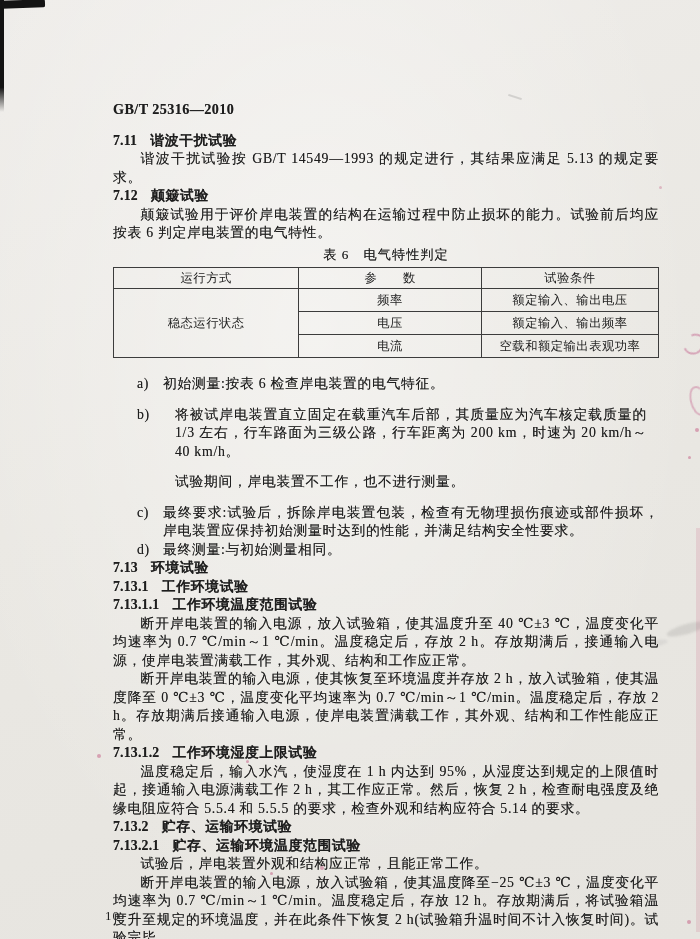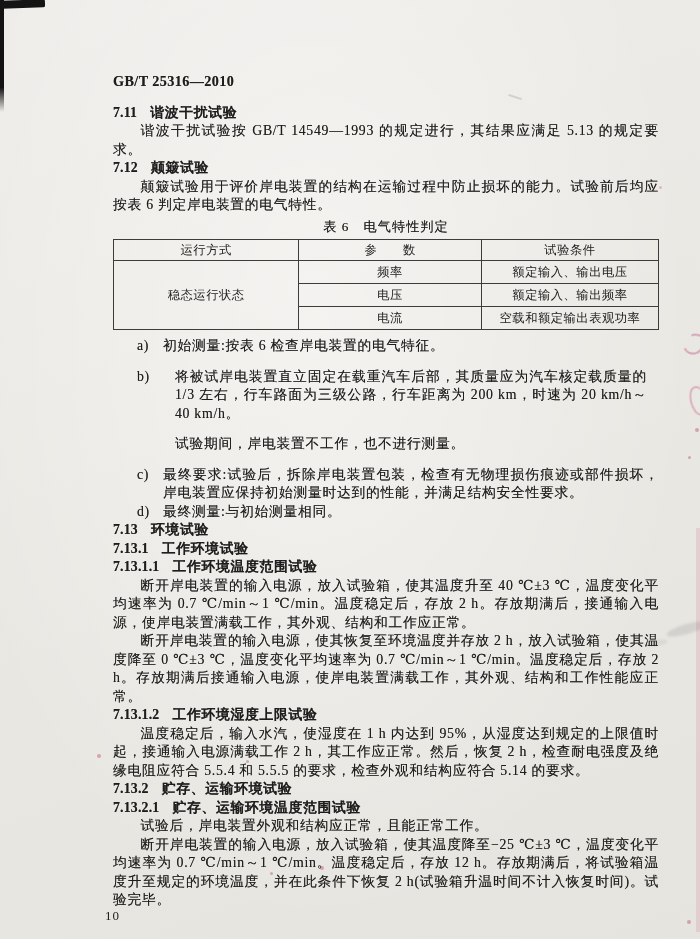--- a/index.html
+++ b/index.html
@@ -11,26 +11,26 @@
       linear-gradient(160deg,#efedea 0%,#eae8e3 45%,#e6e4df 100%);
     font-family:"Liberation Serif","DejaVu Serif",serif;
     color:#1d1d1d;
   }
   .content{
     position:absolute;left:113px;top:72px;width:546px;
     font-size:13.8px;line-height:18.5px;letter-spacing:.7px;
     text-align:justify;
     text-shadow:0 0 .35px rgba(20,20,20,.55);
   }
-  .doc-header{font-weight:bold;font-size:14.2px;letter-spacing:.4px;margin-bottom:13px;}
+  .doc-header{font-weight:bold;font-size:14.2px;letter-spacing:.4px;margin-bottom:13px;margin-top:28px;}
   .sec-heading{font-weight:bold;}
   .sec-heading .num{margin-right:13px;letter-spacing:.2px;}
   .para{text-indent:2em;margin:0;}
   .tbl-caption{text-align:center;font-weight:normal;font-size:13.2px;margin:3px 0 3px;letter-spacing:1px;}
-  table.t6{width:100%;border-collapse:collapse;font-size:12.3px;line-height:14px;letter-spacing:.5px;text-shadow:none;margin:0 0 7px;}
+  table.t6{width:100%;border-collapse:collapse;font-size:12.3px;line-height:14px;letter-spacing:.5px;text-shadow:none;margin:0 0 17px;}
   table.t6 th,table.t6 td{border:1px solid #3c3c3c;text-align:center;font-weight:normal;padding:0 4px;}
   table.t6 th{height:20px;}
   table.t6 td{height:22px;}
   col.c1{width:34%;}col.c2{width:33.5%;}col.c3{width:32.5%;}
   .list{margin:0;padding:0 0 0 50px;}
   .list-item{position:relative;margin:0;}
   .list-item .lbl{position:absolute;left:-26px;top:0;}
   .subpara{margin:12px;}
   .pagenum{position:absolute;left:105px;top:908px;font-size:13px;letter-spacing:1px;}
   

